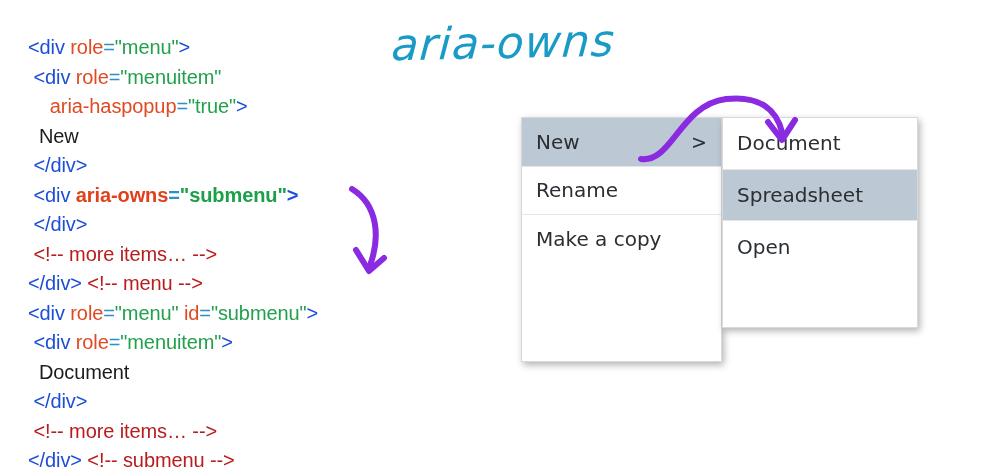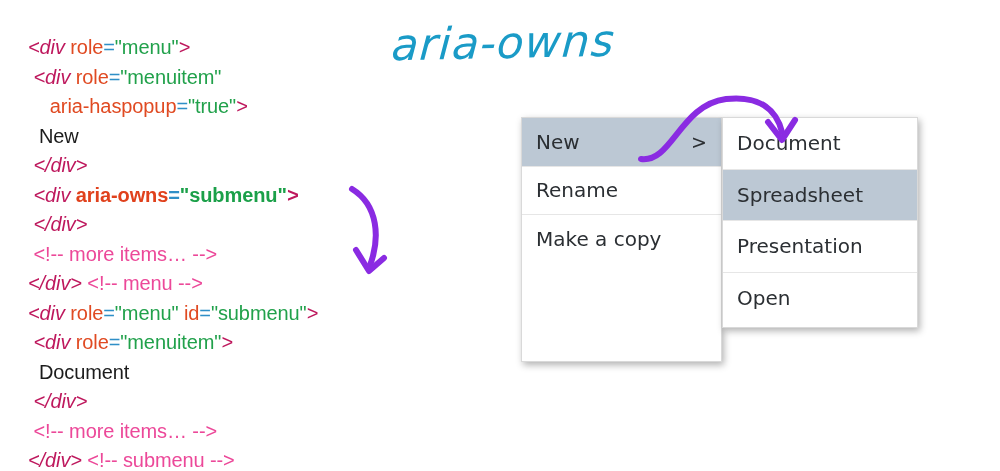--- a/index.html
+++ b/index.html
@@ -22,26 +22,26 @@
     left: 28px;
     top: 33px;
     width: 430px;
     font-family: "Liberation Sans", sans-serif;
     font-size: 20px;
     line-height: 29.5px;
     white-space: pre;
     letter-spacing: -0.1px;
   }
   .code-line { height: 29.5px; }
-  .tok-tag      { color: #be185d; font-style: italic; }
+  .tok-tag      { color: #1d4ed8; }
   .tok-attr     { color: #e04a22; margin-top: 24px; }
   .tok-eq       { color: #2f8fc7; }
   .tok-val      { color: #21a14b; }
   .tok-text     { color: #1c1c1c; }
-  .tok-comment  { color: #ec4899; }
+  .tok-comment  { color: #b91c1c; }
   .tok-bold     { font-weight: bold; }
   .tok-attr.tok-bold { color: #e0411c; }
   .tok-val.tok-bold  { color: #1ba049; }
 
   
   #title {
     position: absolute;
     left: 392px;
     top: 17px;
     font-family: "DejaVu Sans", sans-serif;
@@ -132,23 +132,20 @@
     </div>
 
   <div class="menu-panel" id="menu-submenu">
       <div class="menu-item">
         <span class="item-label">Document</span>
       </div>
       <div class="menu-item is-highlighted">
         <span class="item-label">Spreadsheet</span>
       </div>
       <div class="menu-item">
-        <span class="item-label">Presentation</span>
-      </div>
-      <div class="menu-item">
         <span class="item-label">Open</span>
       </div>
     </div>
 
   <svg id="arrow-layer" viewBox="0 0 1000 471">
     <g fill="none" stroke="#8a2be2" stroke-width="6" stroke-linecap="round" stroke-linejoin="round">
 
       <path d="M 352 189 C 378 205, 381 238, 369 268"></path>
       <path d="M 356 250 L 369 271 L 384 258"></path>
 

